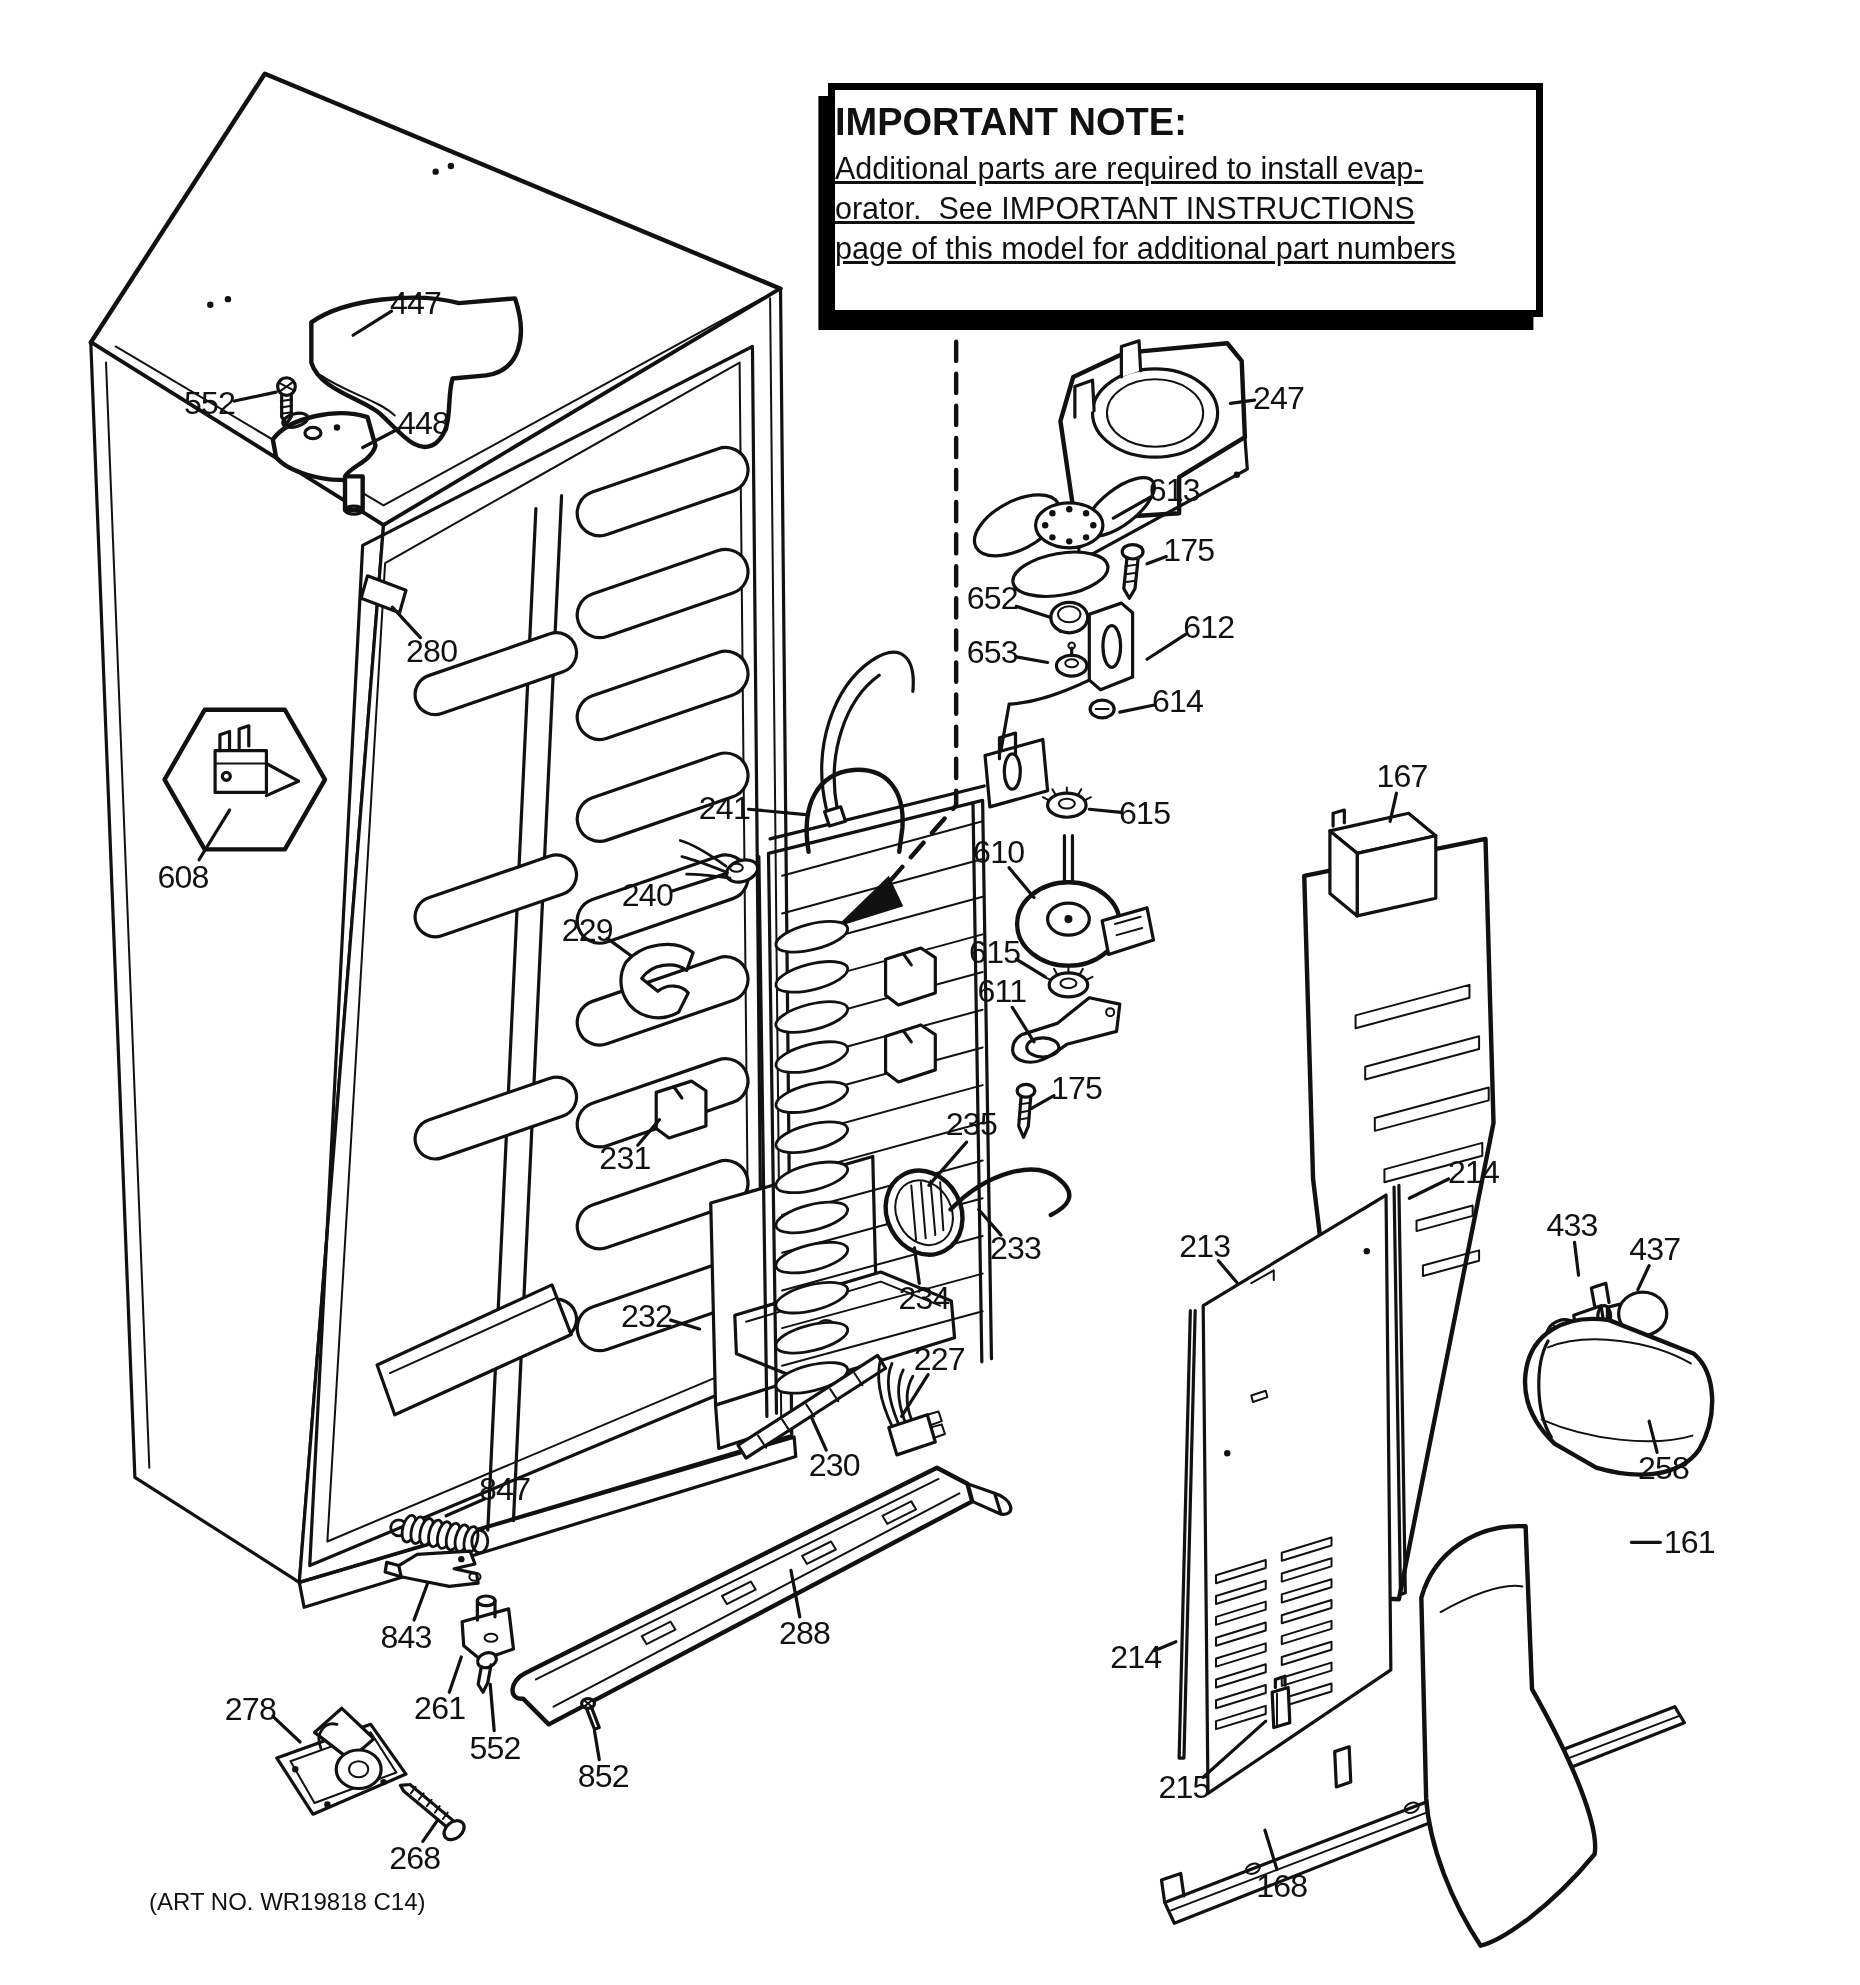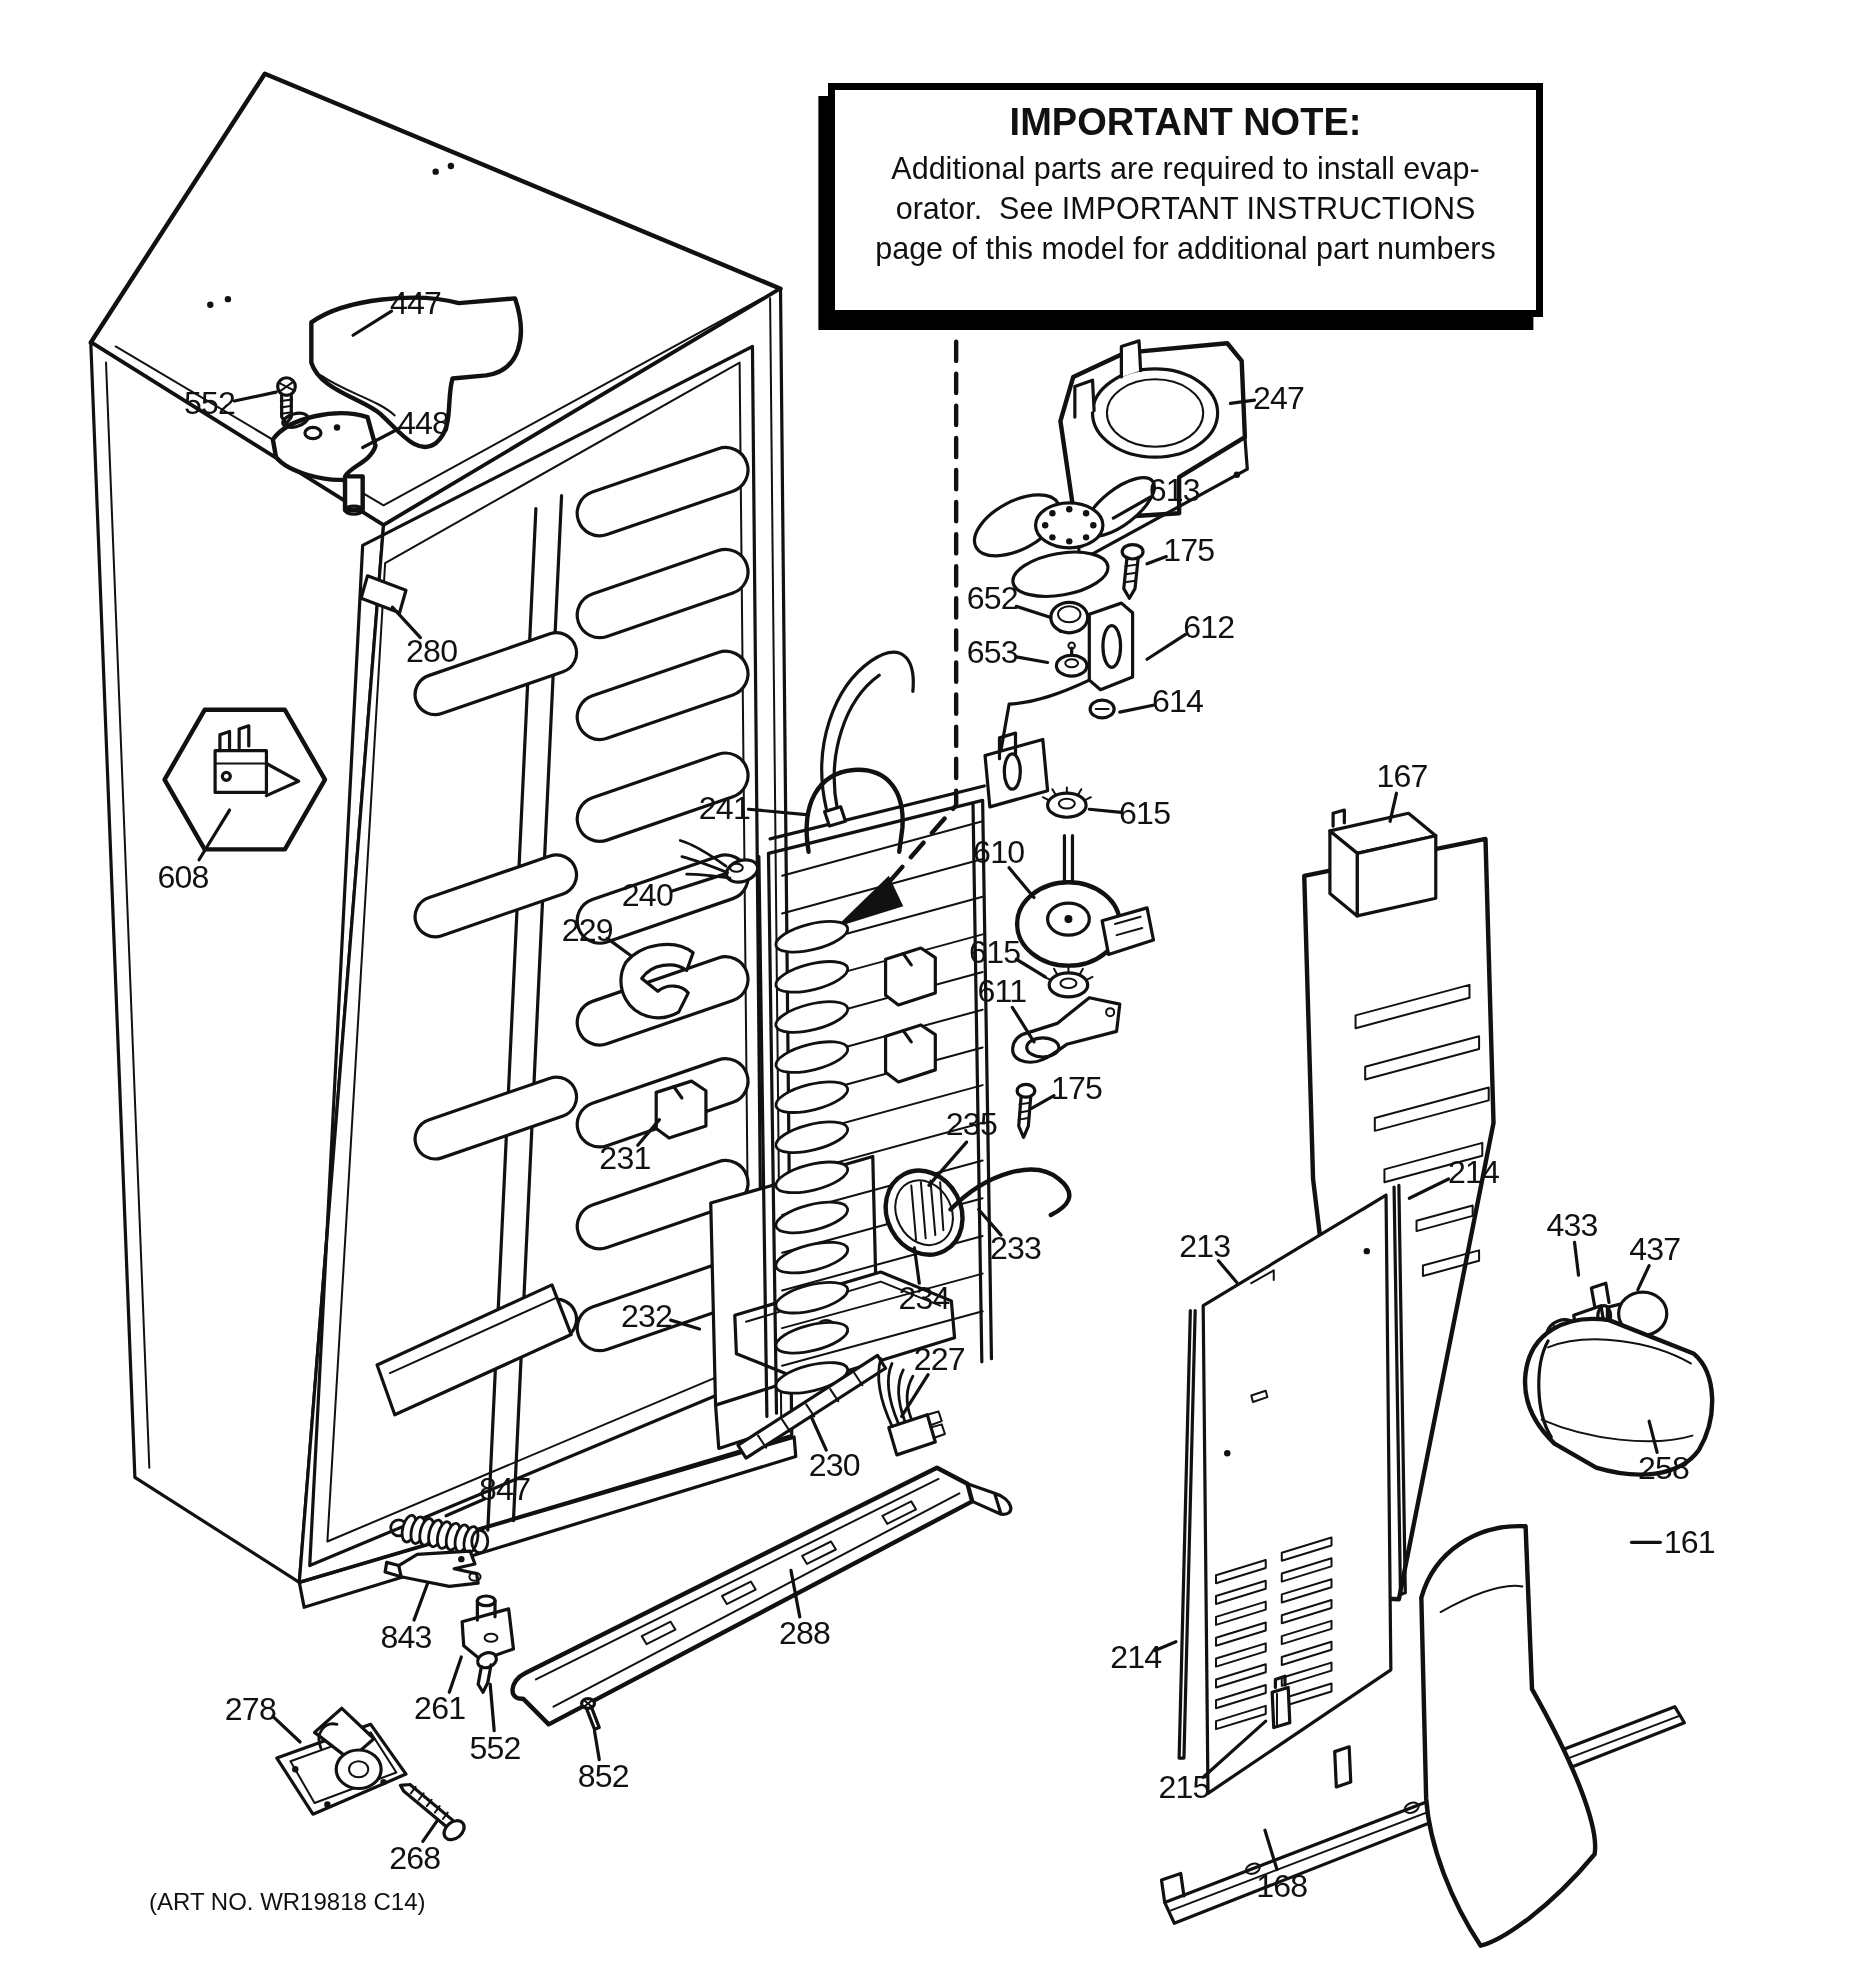--- a/index.html
+++ b/index.html
@@ -8,23 +8,23 @@
   #art{position:absolute;left:0;top:0;}
   .s{stroke:#111;fill:none;stroke-width:4;stroke-linecap:round;stroke-linejoin:round;}
   .h{stroke-width:5.5;}
   .t{stroke-width:2.5;}
   .w3{stroke-width:3.5;}
   .wf{fill:#fff;}
   .dot{fill:#111;stroke:none;}
   .lead{stroke:#111;stroke-width:4;fill:none;stroke-linecap:round;}
   .plab{font:40px "Liberation Sans",sans-serif;fill:#111;letter-spacing:-1px;}
   .note{position:absolute;left:828px;top:83px;width:715px;height:234px;box-sizing:border-box;
-        border:7.2px solid #000;background:#fff;box-shadow:-9.6px 13px 0 #000;text-align:center;padding-top:6.4px;}
+        border:7.2px solid #000;background:#fff;box-shadow:-9.6px 13px 0 #000;padding-top:6.4px;}
   .note .ttl{font-weight:bold;font-size:38px;line-height:48px;margin:1.6px 0 1.6px;}
-  .note .ln{font-size:30.5px;line-height:40px;white-space:pre-wrap;}
+  .note .ln{font-size:30.5px;line-height:40px;white-space:pre-wrap;text-decoration:underline;}
   .artno{position:absolute;left:149px;top:1888px;font-weight:normal;font-size:24px;letter-spacing:0px;}
 </style>
 </head>
 <body>
 
 <div id="stage">
 
 <svg id="art" width="1861" height="1985" viewBox="0 0 2320 2475">
 
   <g>

